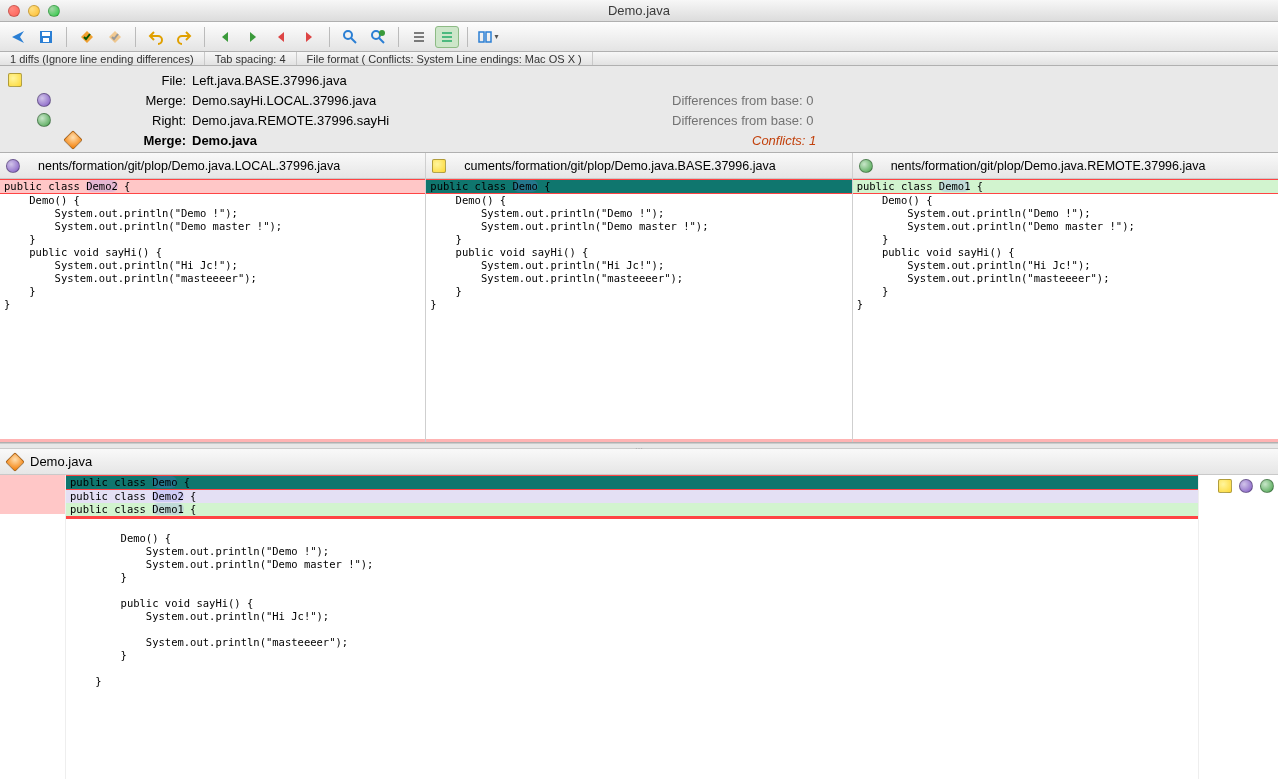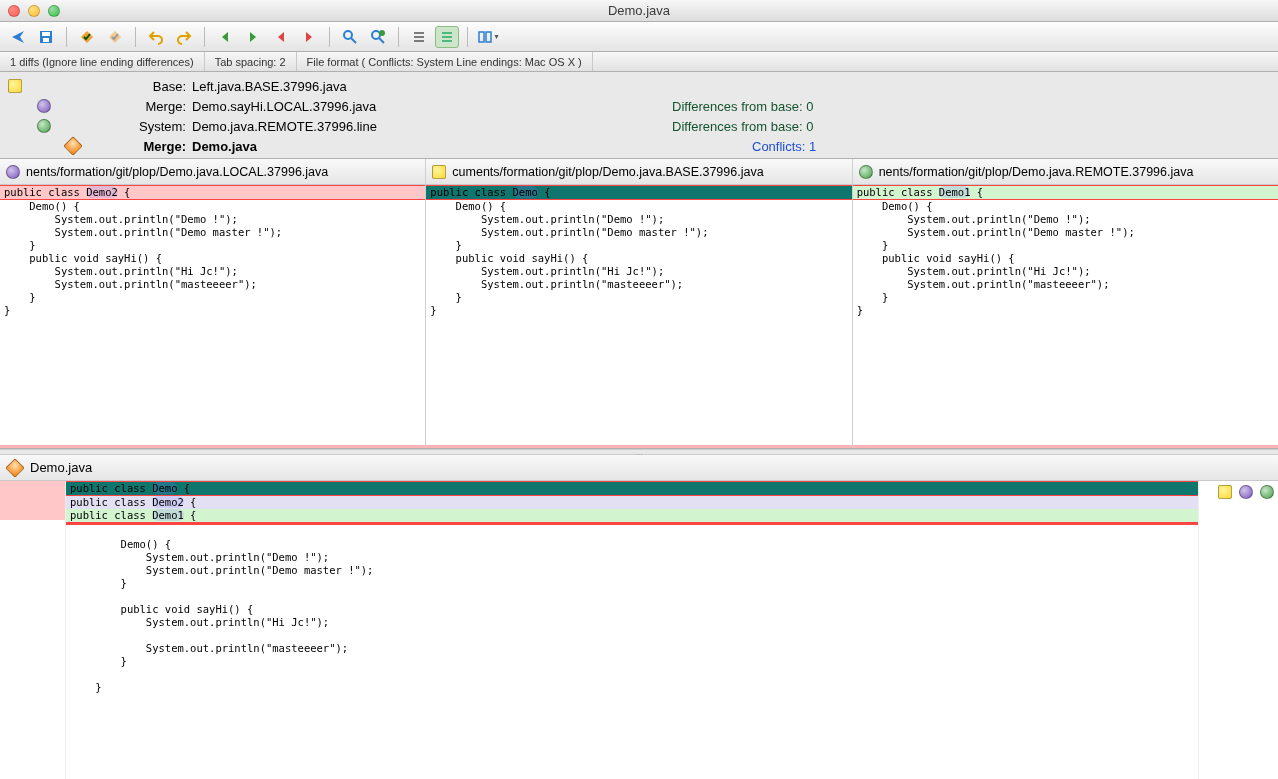--- a/index.html
+++ b/index.html
@@ -46,61 +46,61 @@
   .tbtn {
     width: 24px; height: 22px;
     display: flex; align-items: center; justify-content: center;
     border-radius: 3px;
   }
   .tsep { width: 1px; height: 20px; background: #bbb; margin: 0 4px; }
   .tbtn svg { display:block; }
   .tbtn.active { background: #cde6c9; border: 1px solid #8dbb85; }
   
   .statusbar {
-    height: 20px;
+    height: 14px;
     background: linear-gradient(#f7f7f7, #e2e2e2);
     border-bottom: 1px solid #b0b0b0;
     display: flex; align-items: center;
     font-size: 11px;
     color: #333;
   }
   .statusbar .seg {
     padding: 0 10px; height: 100%; display:flex; align-items:center;
     border-right: 1px solid #c9c9c9;
   }
   
   .headerpanel {
     background: #e9e9e9;
     border-bottom: 1px solid #b0b0b0;
     padding: 4px 6px 2px 6px;
   }
   .headrow { display:flex; align-items:center; height:20px; font-size:13px; }
   .headrow .lbl { width: 112px; text-align:right; padding-right:6px; color:#000;}
   .headrow .fname { flex: 0 0 480px; }
-  .headrow .diffs { color:#14532d; }
-  .headrow .conflicts { color:#1d4ed8; }
+  .headrow .diffs { color:#737373; }
+  .headrow .conflicts { color:#c2410c;font-style:italic; }
   .iconcell { width: 74px; display:flex; align-items:center; justify-content: flex-start; }
   .iconcell svg, .iconcell .marker { margin-left: 2px; }
   .marker { width: 14px; height: 14px; border-radius: 50%; display:inline-block; border: 1px solid rgba(0,0,0,0.3);}
   .marker.base { background: radial-gradient(circle at 35% 35%, #fff59d, #fdd835); border-radius:2px;}
   .marker.left { background: radial-gradient(circle at 35% 35%, #d1c4e9, #7e57c2);}
   .marker.right{ background: radial-gradient(circle at 35% 35%, #c8e6c9, #43a047);}
   .marker.merge{ background: radial-gradient(circle at 35% 35%, #ffe0b2, #f57c00); transform: rotate(45deg); border-radius:2px;}
   
   .panes3 {
     display:flex;
     height: 290px;
     border-bottom: 1px solid #b0b0b0;
   }
   .pane { flex:1; display:flex; flex-direction:column; border-right:1px solid #cfcfcf; background:#fff;}
   .pane:last-child { border-right:none;}
   .panehead {
     height: 26px; background: linear-gradient(#f9f9f9,#e6e6e6);
     border-bottom:1px solid #c9c9c9;
-    display:flex; align-items:center; padding:0 6px; gap:6px;
+    display:flex; align-items:center; padding:0 6px; gap:18px;
     font-size:12.5px; white-space:nowrap; overflow:hidden;
   }
   .codewrap {
     flex:1; overflow:auto;
     font-family: Menlo, Consolas, monospace;
     font-size: 10.5px;
     line-height: 13px;
     position:relative;
   }
   .codeline { white-space: pre; padding: 0 4px; }
@@ -235,46 +235,46 @@
       <svg width="16" height="16">
         <rect x="2" y="3" width="5" height="10" fill="none" stroke="#2b7fd4" stroke-width="1.5"></rect>
         <rect x="9" y="3" width="5" height="10" fill="none" stroke="#2b7fd4" stroke-width="1.5"></rect>
       </svg>
       <span style="font-size:8px;color:#555;margin-left:1px;">▾</span>
     </div>
 </div>
 
 <div class="statusbar">
   <div class="seg">1 diffs (Ignore line ending differences)</div>
-  <div class="seg">Tab spacing: 2</div>
+  <div class="seg">Tab spacing: 4</div>
   <div class="seg">File format ( Conflicts: System  Line endings: Mac OS X )</div>
 </div>
 
 <div class="headerpanel">
   <div class="headrow">
     <div class="iconcell">
         <span class="marker base"></span>
       </div>
-    <div class="lbl">Base:</div>
+    <div class="lbl">File:</div>
     <div class="fname">Left.java.BASE.37996.java</div>
   </div>
   <div class="headrow">
     <div class="iconcell" style="justify-content:center;">
         <span class="marker left"></span>
       </div>
     <div class="lbl">Merge:</div>
     <div class="fname">Demo.sayHi.LOCAL.37996.java</div>
     <div class="diffs">Differences from base: 0</div>
   </div>
   <div class="headrow">
     <div class="iconcell" style="justify-content:center;">
         <span class="marker right"></span>
       </div>
-    <div class="lbl">System:</div>
-    <div class="fname">Demo.java.REMOTE.37996.line</div>
+    <div class="lbl">Right:</div>
+    <div class="fname">Demo.java.REMOTE.37996.sayHi</div>
     <div class="diffs">Differences from base: 0</div>
   </div>
   <div class="headrow">
     <div class="iconcell" style="justify-content:flex-end;">
         <span class="marker merge"></span>
       </div>
     <div class="lbl" style="font-weight:bold;">Merge:</div>
     <div class="fname" style="font-weight:bold;">Demo.java</div>
     <div class="conflicts" style="padding-left:80px;">Conflicts: 1</div>
   </div>

